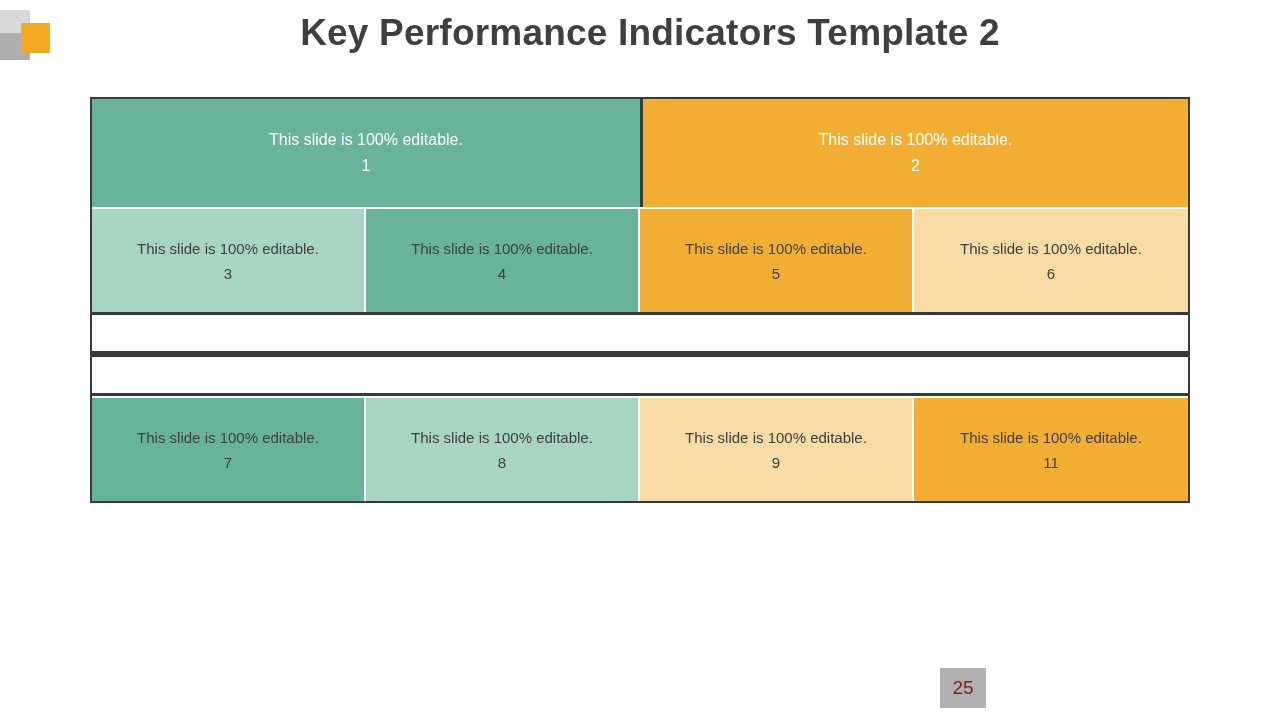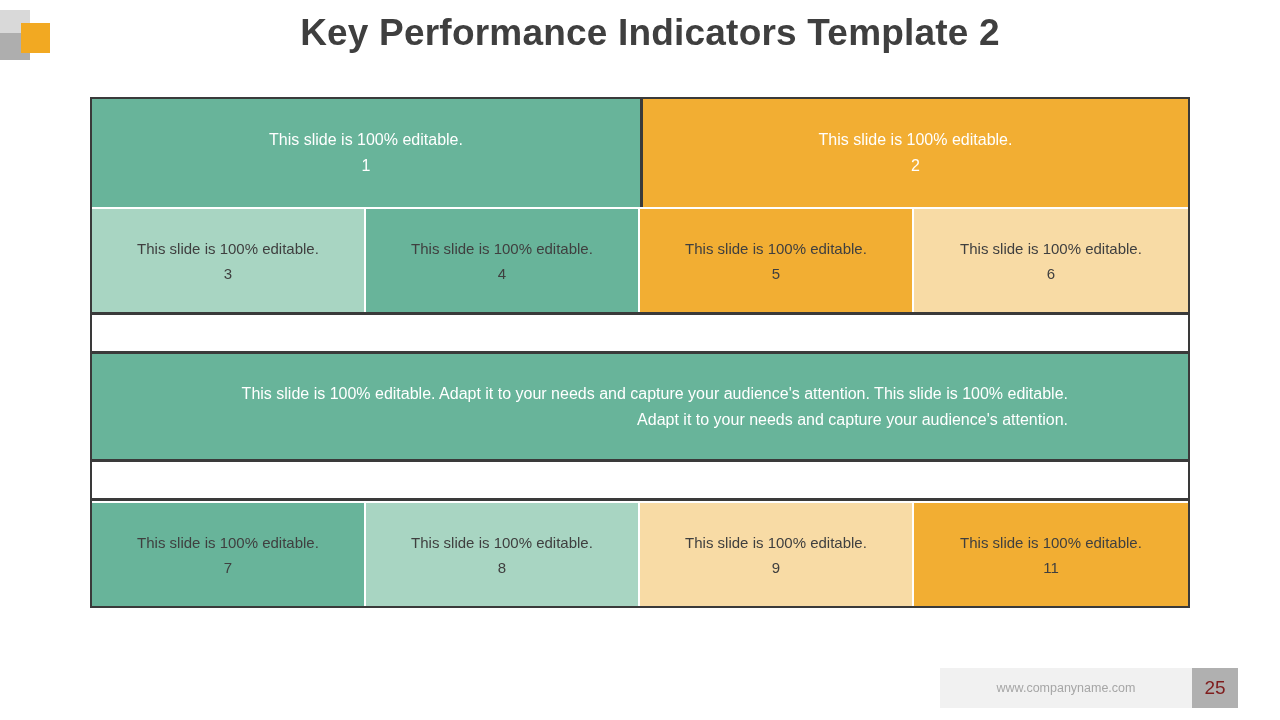--- a/index.html
+++ b/index.html
@@ -141,21 +141,21 @@
     text-align: center;
     color: #ffffff;
     font-size: 16px;
     line-height: 26px;
     padding: 0 120px;
     box-sizing: border-box;
   }
 
   .cell .ctext {
     display: block;
-    text-align: right;
+    text-align: center;
   }
   .cell .cnum {
     display: block;
     text-align: center;
   }
 
   
   .c-green-mid   { background: #68b49a; }
   .c-green-light { background: #a8d5c2; }
   .c-orange-mid  { background: #f2ae33; }
@@ -228,25 +228,20 @@
       <span class="cnum">5</span>
     </div>
     <div class="cell c-orange-light">
       <span class="ctext">This slide is 100% editable.</span>
       <span class="cnum">6</span>
     </div>
   </div>
 
   <div class="row-spacer"></div>
 
-  <div class="mrow row-banner">
-    <div class="cell c-green-mid">
-      <span class="ctext">This slide is 100% editable. Adapt it to your needs and capture your audience's attention. This slide is 100% editable. Adapt it to your needs and capture your audience's attention.</span>
-    </div>
-  </div>
 
   <div class="row-spacer"></div>
 
   <div class="mrow row-quad">
     <div class="cell c-green-mid">
       <span class="ctext">This slide is 100% editable.</span>
       <span class="cnum">7</span>
     </div>
     <div class="cell c-green-light">
       <span class="ctext">This slide is 100% editable.</span>
@@ -258,15 +253,14 @@
     </div>
     <div class="cell c-orange-mid">
       <span class="ctext">This slide is 100% editable.</span>
       <span class="cnum">11</span>
     </div>
   </div>
 
 </div>
 
 <div class="footer">
-  <div class="footer-url">www.companyname.com</div>
   <div class="footer-page">25</div>
 </div>
 
 </body></html>

